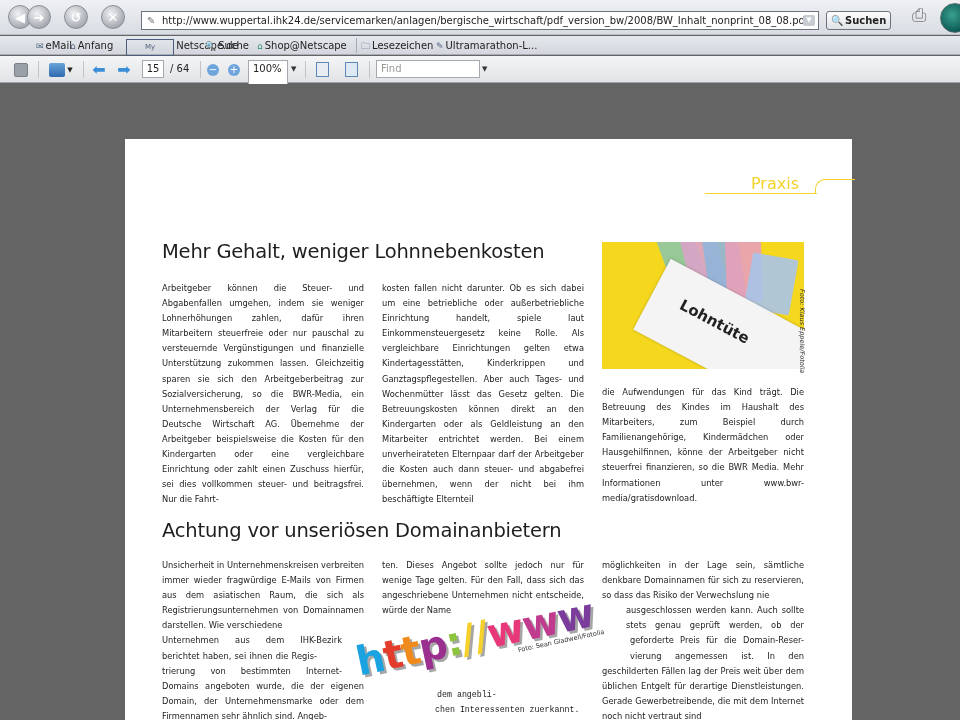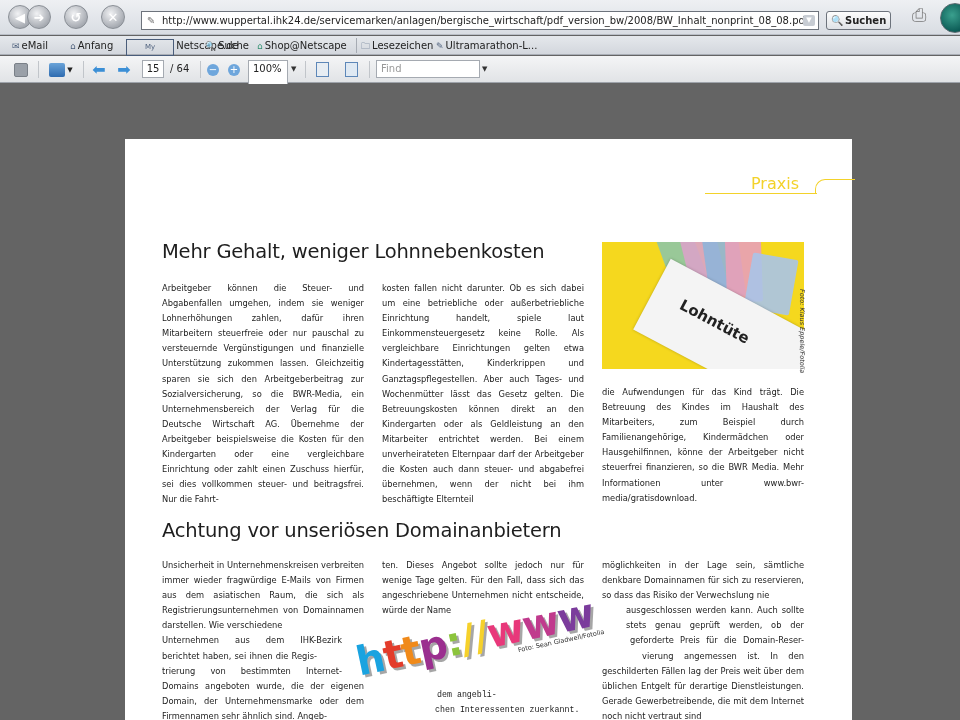--- a/index.html
+++ b/index.html
@@ -113,21 +113,21 @@
   </div>
   <div id="search-btn">
     <span class="mag">🔍</span>
     <span>Suchen</span>
   </div>
   <div id="printer-icon">⎙</div>
   <div id="globe-icon"></div>
 </div>
 
 <div id="bookmarks">
-  <div class="bm" style="left:12px"><span class="ic">✉</span><span>eMail</span></div>
+  <div class="bm" style="left:36px"><span class="ic">✉</span><span>eMail</span></div>
   <div class="bm" style="left:70px"><span class="ic">⌂</span><span>Anfang</span></div>
   <div class="bm" style="left:126px"><span class="ic" style="border:1px solid #4a5d7a;font-size:7px;padding:0 18px">My</span><span>Netscape.de</span></div>
   <div class="bm" style="left:205px"><span class="ic">🔍</span><span>Suche</span></div>
   <div class="bm" style="left:257px"><span class="ic" style="color:#2f8f6f">⌂</span><span>Shop@Netscape</span></div>
   <div class="bm-sep" style="left:356px"></div>
   <div class="bm" style="left:361px"><span class="ic">🗀</span><span>Lesezeichen</span></div>
   <div class="bm" style="left:436px"><span class="ic">✎</span><span>Ultramarathon-L...</span></div>
 </div>
 
 <div id="pdf-toolbar">
@@ -214,17 +214,17 @@
     <div id="photo2">
       <div id="photo2-text"><span style="color: rgb(26, 163, 224);">h</span><span style="color: rgb(227, 60, 43);">t</span><span style="color: rgb(240, 138, 26);">t</span><span style="color: rgb(155, 47, 143);">p</span><span style="color: rgb(140, 196, 60);">:</span><span style="color: rgb(246, 209, 43);">/</span><span style="color: rgb(246, 209, 43);">/</span><span style="color: rgb(232, 56, 122);">w</span><span style="color: rgb(192, 58, 141);">w</span><span style="color: rgb(123, 60, 156);">w</span></div>
       <div id="photo2-credit">Foto: Sean Gladwell/Fotolia</div>
     </div>
 
     <div id="a2-col3" class="col">
       <p>möglichkeiten in der Lage sein, sämtliche denkbare Domainnamen für sich zu reservieren, so dass das Risiko der Verwechslung nie</p>
       <p style="margin-left:24px;text-align-last:justify">ausgeschlossen werden kann. Auch sollte</p>
       <p style="margin-left:24px;text-align-last:justify">stets genau geprüft werden, ob der</p>
       <p style="margin-left:28px;text-align-last:justify">geforderte Preis für die Domain-Reser-</p>
-      <p style="margin-left:40px;text-align-last:justify">vierung angemessen ist. In den</p>
+      <p style="margin-left:28px;text-align-last:justify">vierung angemessen ist. In den</p>
       <p>geschilderten Fällen lag der Preis weit über dem üblichen Entgelt für derartige Dienstleistungen. Gerade Gewerbetreibende, die mit dem Internet noch nicht vertraut sind</p>
     </div>
   </div>
 </div>
 
 </body></html>

